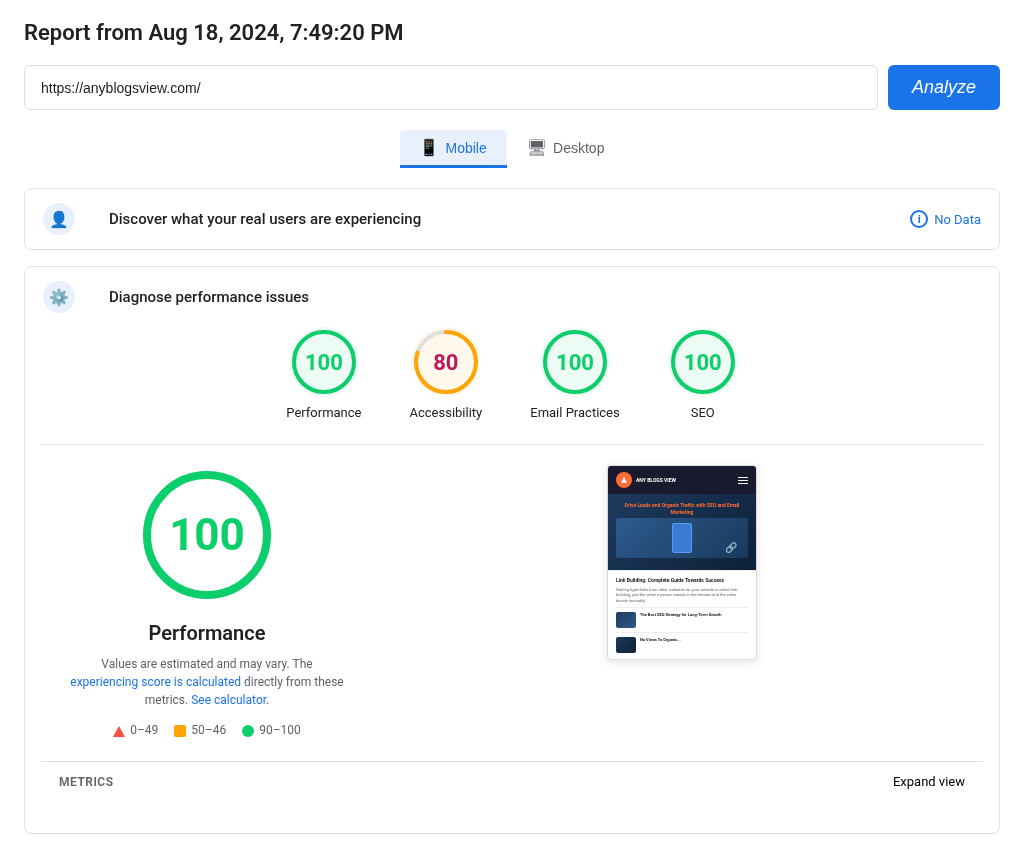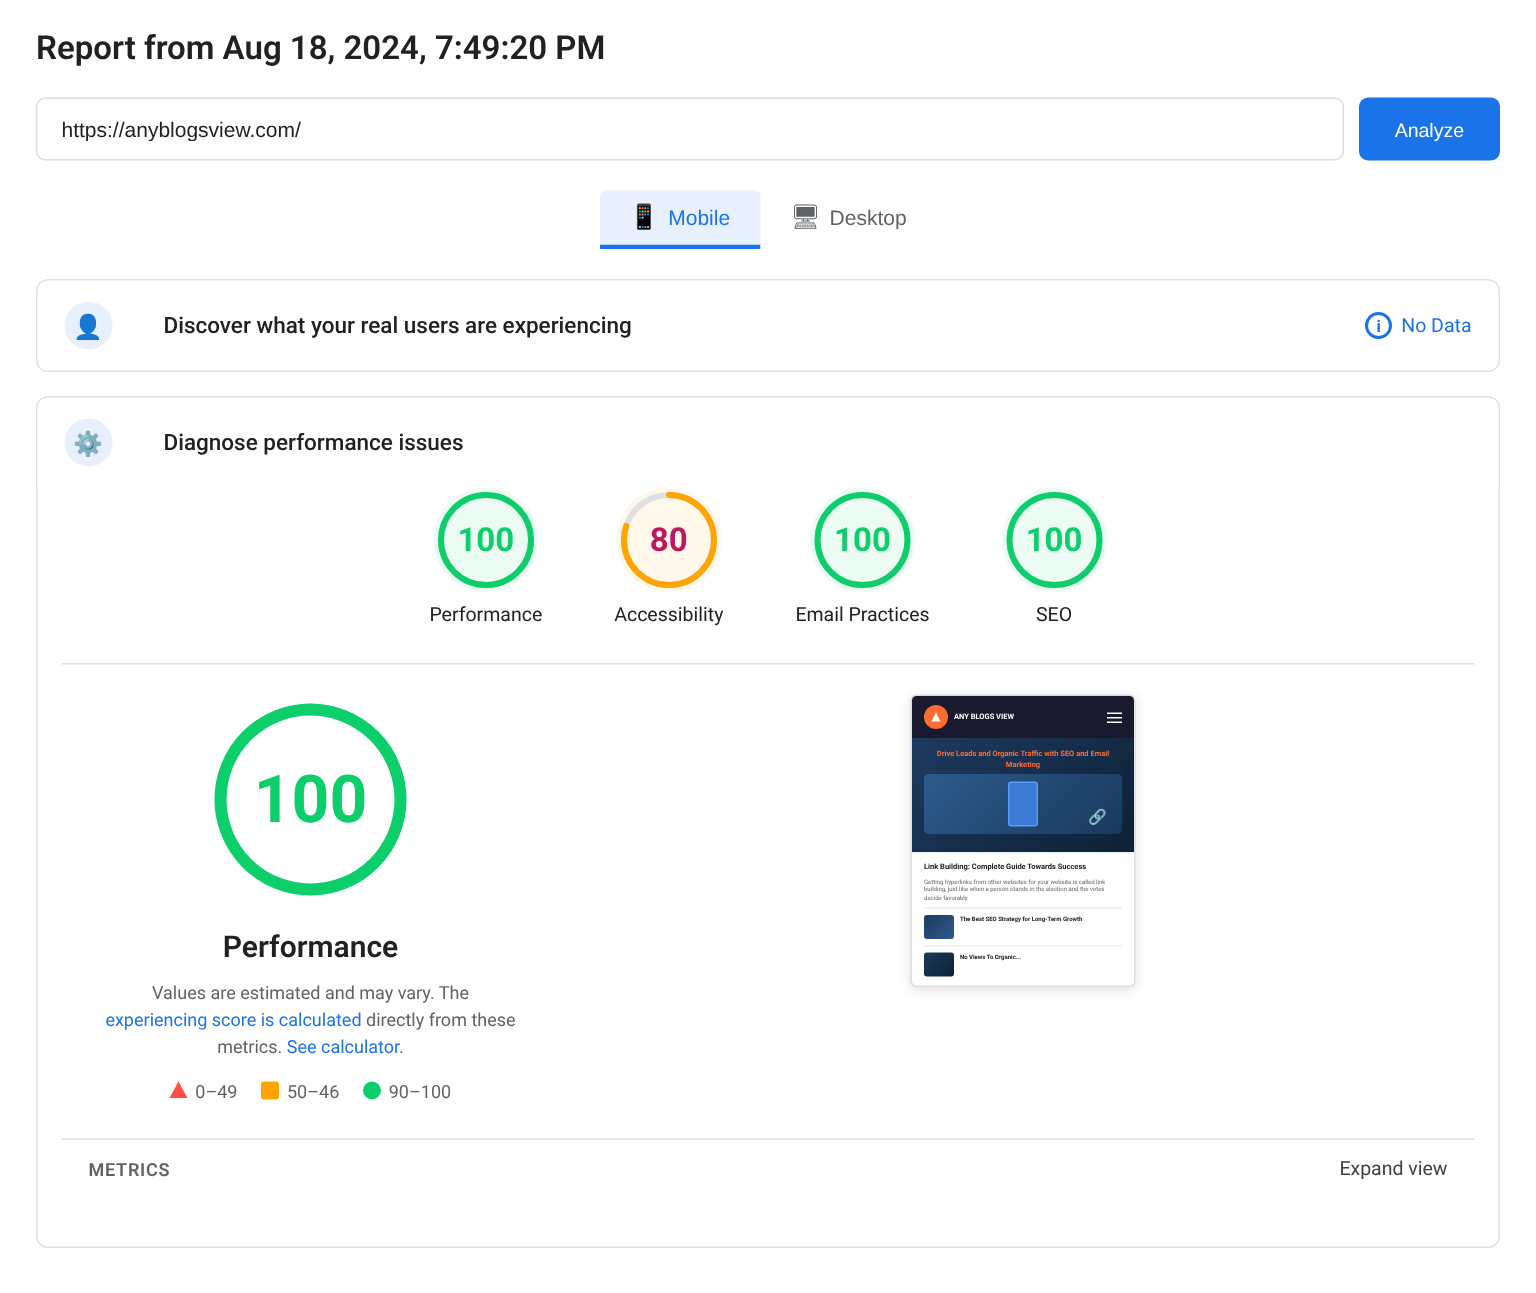--- a/index.html
+++ b/index.html
@@ -34,24 +34,25 @@
       color: #202124;
       outline: none;
     }
 
     .analyze-btn {
       background: #1a73e8;
       color: #fff;
       border: none;
       border-radius: 6px;
       padding: 12px 24px;
-      font-size: 13px;
+      font-size: 18px;
       font-weight: 500;
       cursor: pointer;
       white-space: nowrap;
+      font-style: italic;
     }
 
     .tabs {
       display: flex;
       justify-content: center;
       gap: 0;
       margin-bottom: 20px;
     }
 
     .tab {
@@ -254,21 +255,21 @@
     }
 
     .legend {
       display: flex;
       gap: 16px;
       align-items: center;
     }
 
     .legend-item {
       display: flex;
-      align-items: flex-start;
+      align-items: flex-end;
       gap: 5px;
       font-size: 12px;
       color: #5f6368;
     }
 
     .legend-dot {
       width: 12px;
       height: 12px;
       border-radius: 50%;
     }
@@ -443,21 +444,21 @@
 
     .metrics-label {
       font-size: 12px;
       font-weight: 600;
       color: #5f6368;
       letter-spacing: 0.5px;
     }
 
     .expand-view {
       font-size: 13px;
-      color: #404040;
+      color: #000000;
       cursor: pointer;
     }
 
     
     .scores-divider {
       border: none;
       border-top: 1px solid #e0e0e0;
       margin: 0 0 20px;
     }
   </style>

